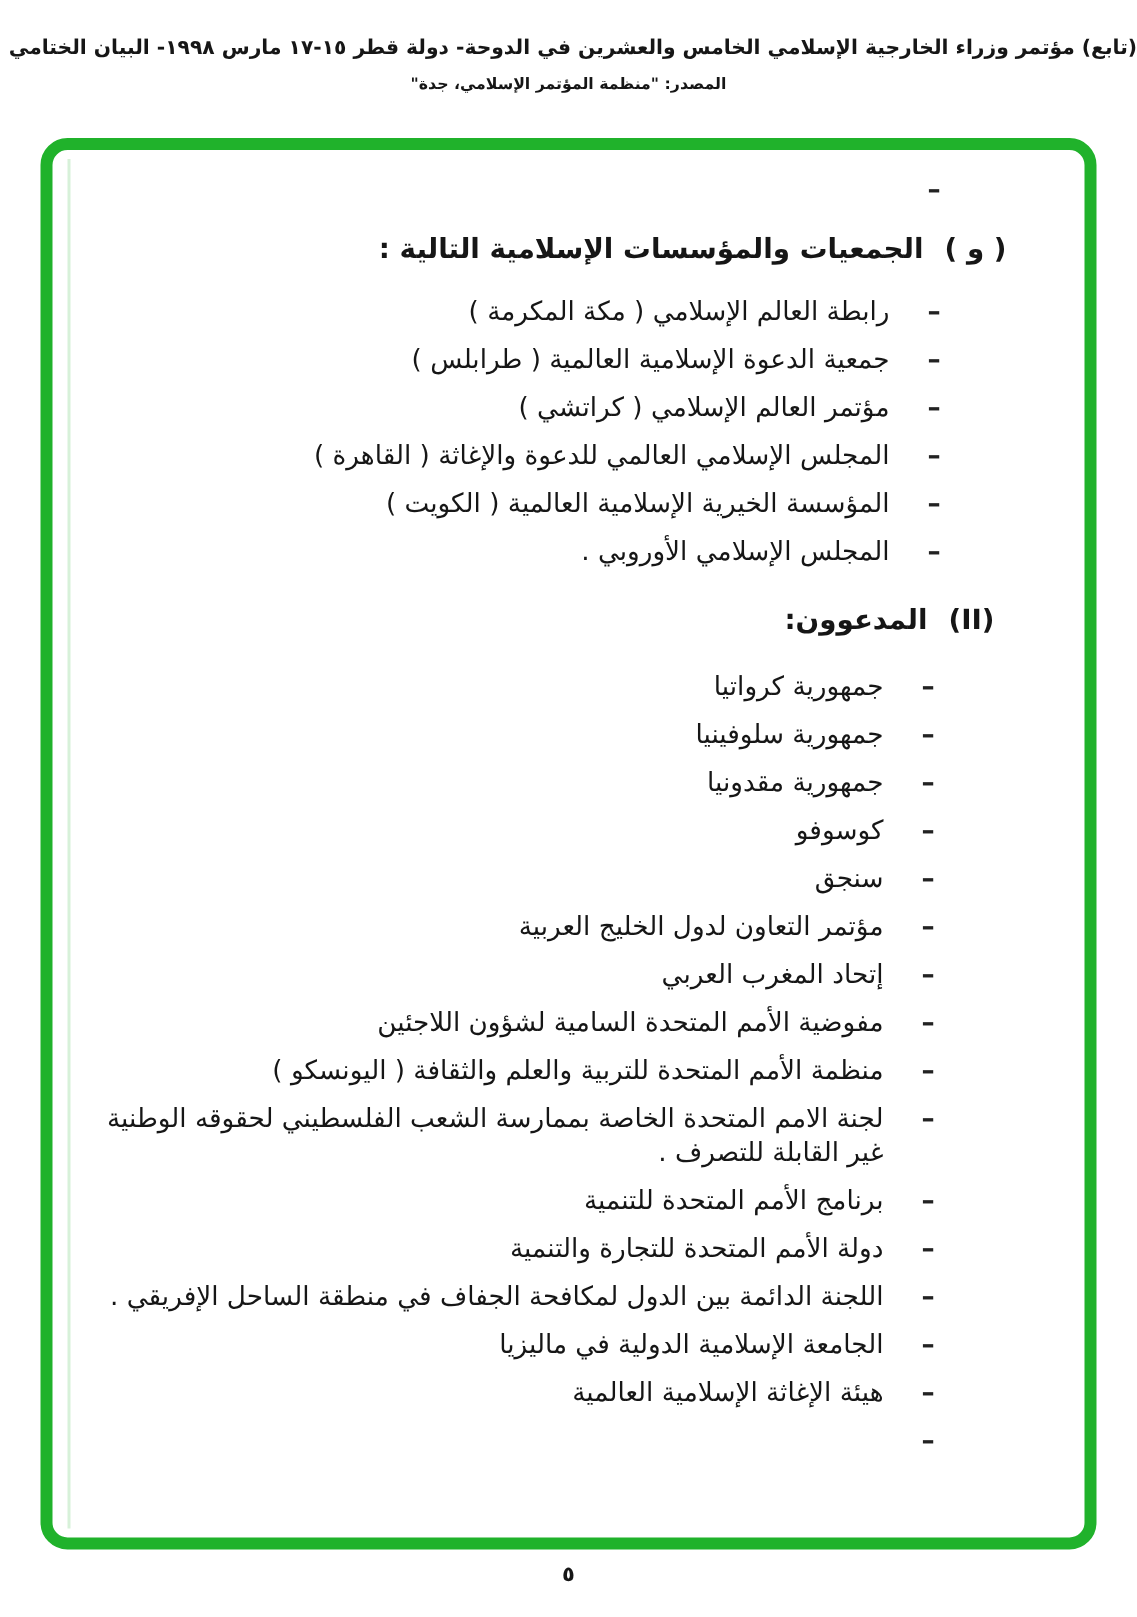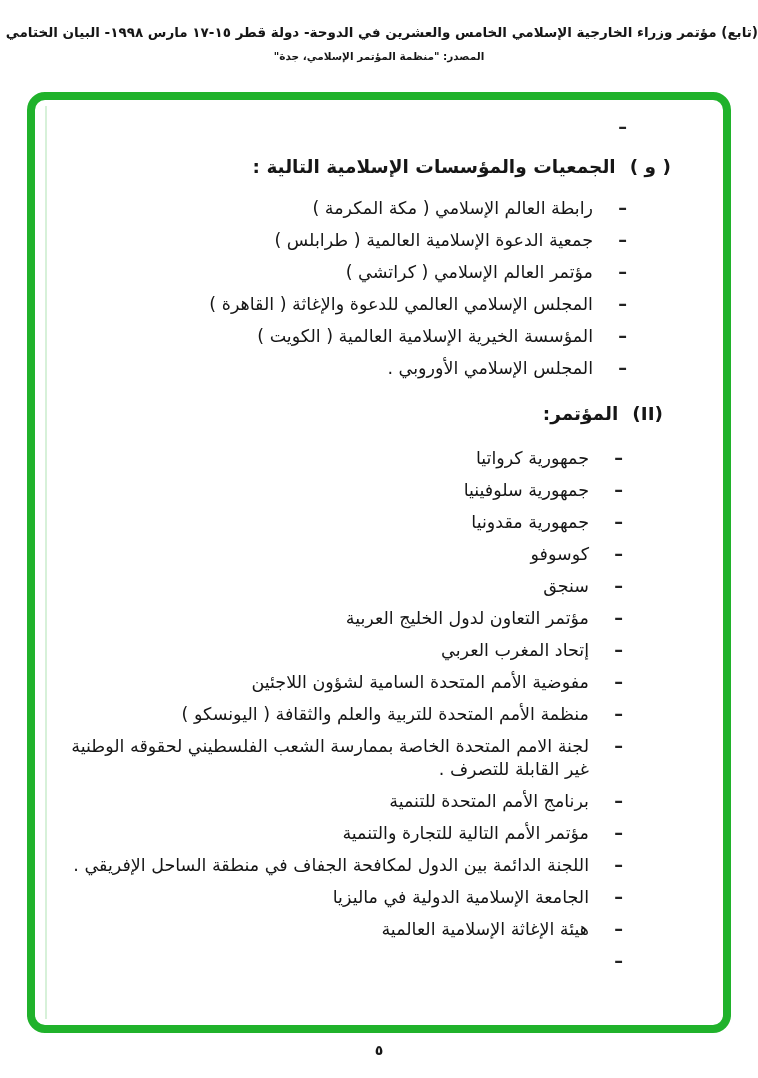--- a/index.html
+++ b/index.html
@@ -163,21 +163,21 @@
           <span class="item-text">المؤسسة الخيرية الإسلامية العالمية ( الكويت )</span>
         </div>
         <div class="list-item">
           <span class="dash">–</span>
           <span class="item-text">المجلس الإسلامي الأوروبي .</span>
         </div>
       </div>
 
       <div class="section-heading heading-ii">
         <span class="section-marker">(II)</span>
-        <span>المؤتمر:</span>
+        <span>المدعوون:</span>
       </div>
 
       <div class="invitee-list">
         <div class="list-item">
           <span class="dash">–</span>
           <span class="item-text">جمهورية كرواتيا</span>
         </div>
         <div class="list-item">
           <span class="dash">–</span>
           <span class="item-text">جمهورية سلوفينيا</span>
@@ -213,21 +213,21 @@
         <div class="list-item">
           <span class="dash">–</span>
           <span class="item-text">لجنة الامم المتحدة الخاصة بممارسة الشعب الفلسطيني لحقوقه الوطنية غير القابلة للتصرف .</span>
         </div>
         <div class="list-item">
           <span class="dash">–</span>
           <span class="item-text">برنامج الأمم المتحدة  للتنمية</span>
         </div>
         <div class="list-item">
           <span class="dash">–</span>
-          <span class="item-text">مؤتمر الأمم التالية للتجارة والتنمية</span>
+          <span class="item-text">دولة الأمم المتحدة للتجارة والتنمية</span>
         </div>
         <div class="list-item">
           <span class="dash">–</span>
           <span class="item-text">اللجنة الدائمة بين الدول لمكافحة الجفاف في منطقة الساحل الإفريقي .</span>
         </div>
         <div class="list-item">
           <span class="dash">–</span>
           <span class="item-text">الجامعة الإسلامية  الدولية في ماليزيا</span>
         </div>
         <div class="list-item">

